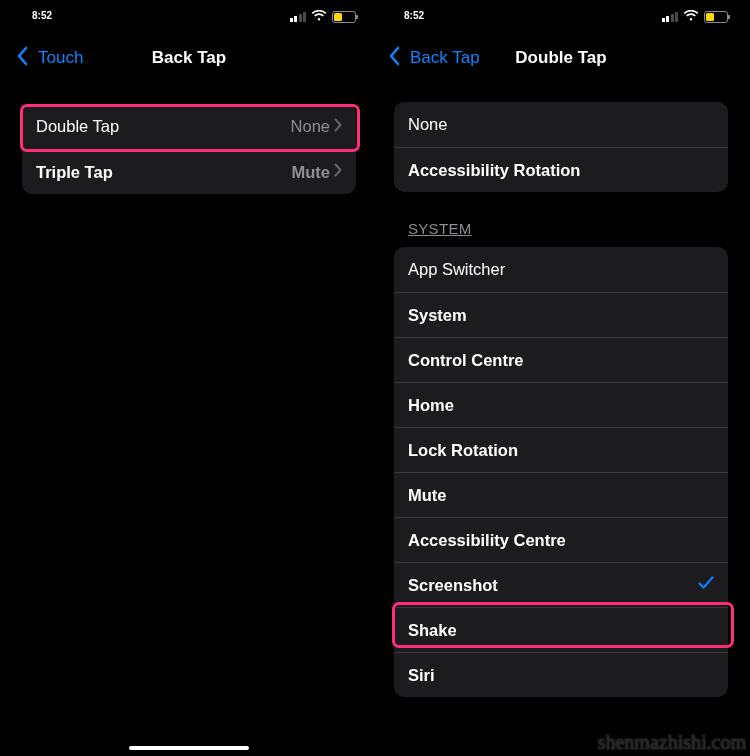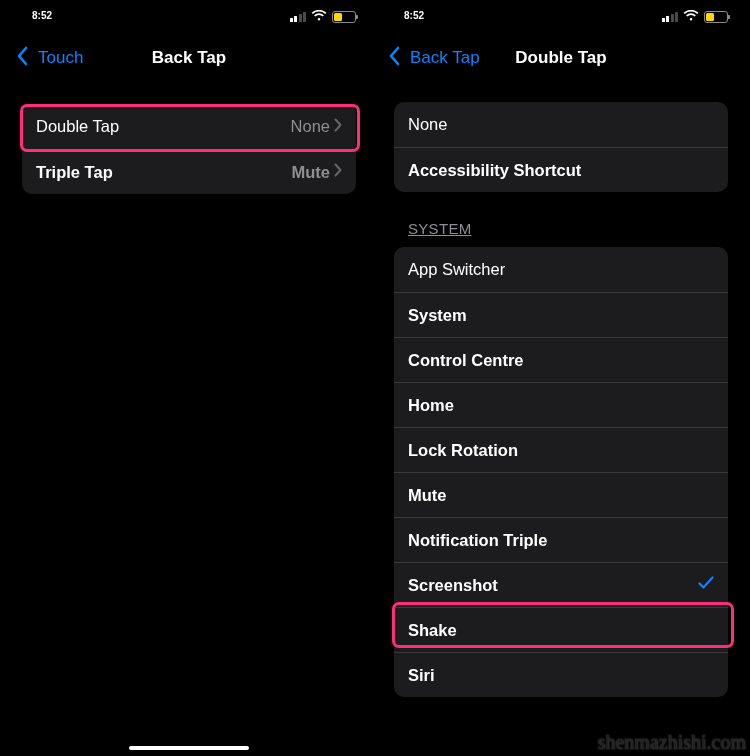--- a/index.html
+++ b/index.html
@@ -145,21 +145,21 @@
         <span>Back Tap</span>
       </div>
       <div class="nav-title">Double Tap</div>
     </div>
 
     <div class="group group-tight">
       <div class="row">
         <span class="row-label">None</span>
       </div>
       <div class="row">
-        <span class="row-label">Accessibility Shortcut</span>
+        <span class="row-label">Accessibility Rotation</span>
       </div>
     </div>
 
     <div class="group-header">System</div>
     <div class="group">
       <div class="row">
           <span class="row-label">App Switcher</span>
         </div>
       <div class="row">
           <span class="row-label">System</span>
@@ -170,21 +170,21 @@
       <div class="row">
           <span class="row-label">Home</span>
         </div>
       <div class="row">
           <span class="row-label">Lock Rotation</span>
         </div>
       <div class="row">
           <span class="row-label">Mute</span>
         </div>
       <div class="row">
-          <span class="row-label">Notification Triple</span>
+          <span class="row-label">Accessibility Centre</span>
         </div>
       <div class="row">
         <span class="row-label">Screenshot</span>
         <span class="checkmark">
           <svg width="16" height="14" viewBox="0 0 16 14">
               <polyline points="1.5,7.5 5.5,11.5 14.5,1.5" fill="none" stroke="#0a84ff" stroke-width="2.2" stroke-linecap="round" stroke-linejoin="round"></polyline>
             </svg>
         </span>
       </div>
       <div class="row">

